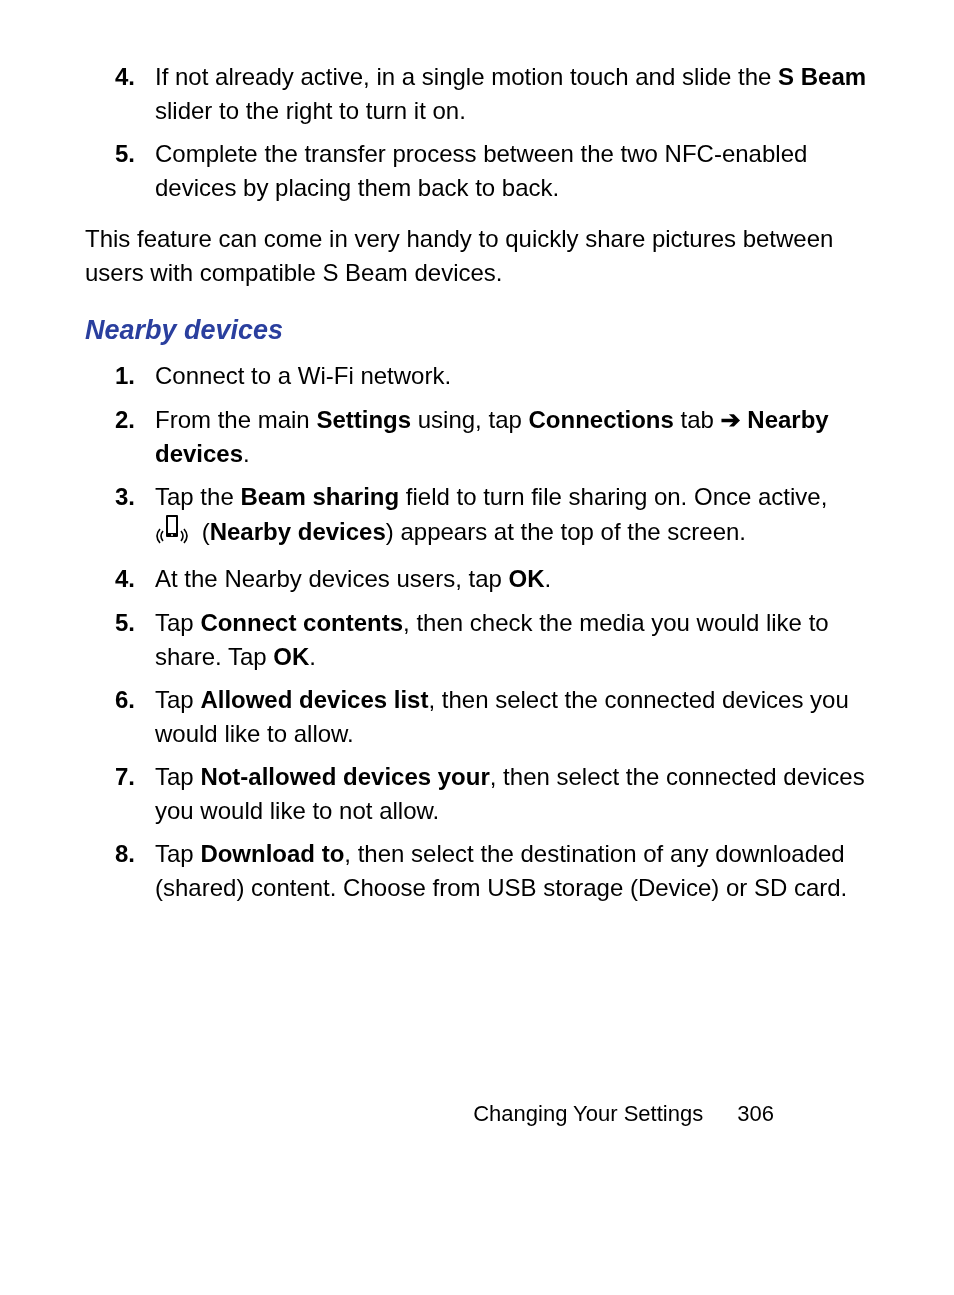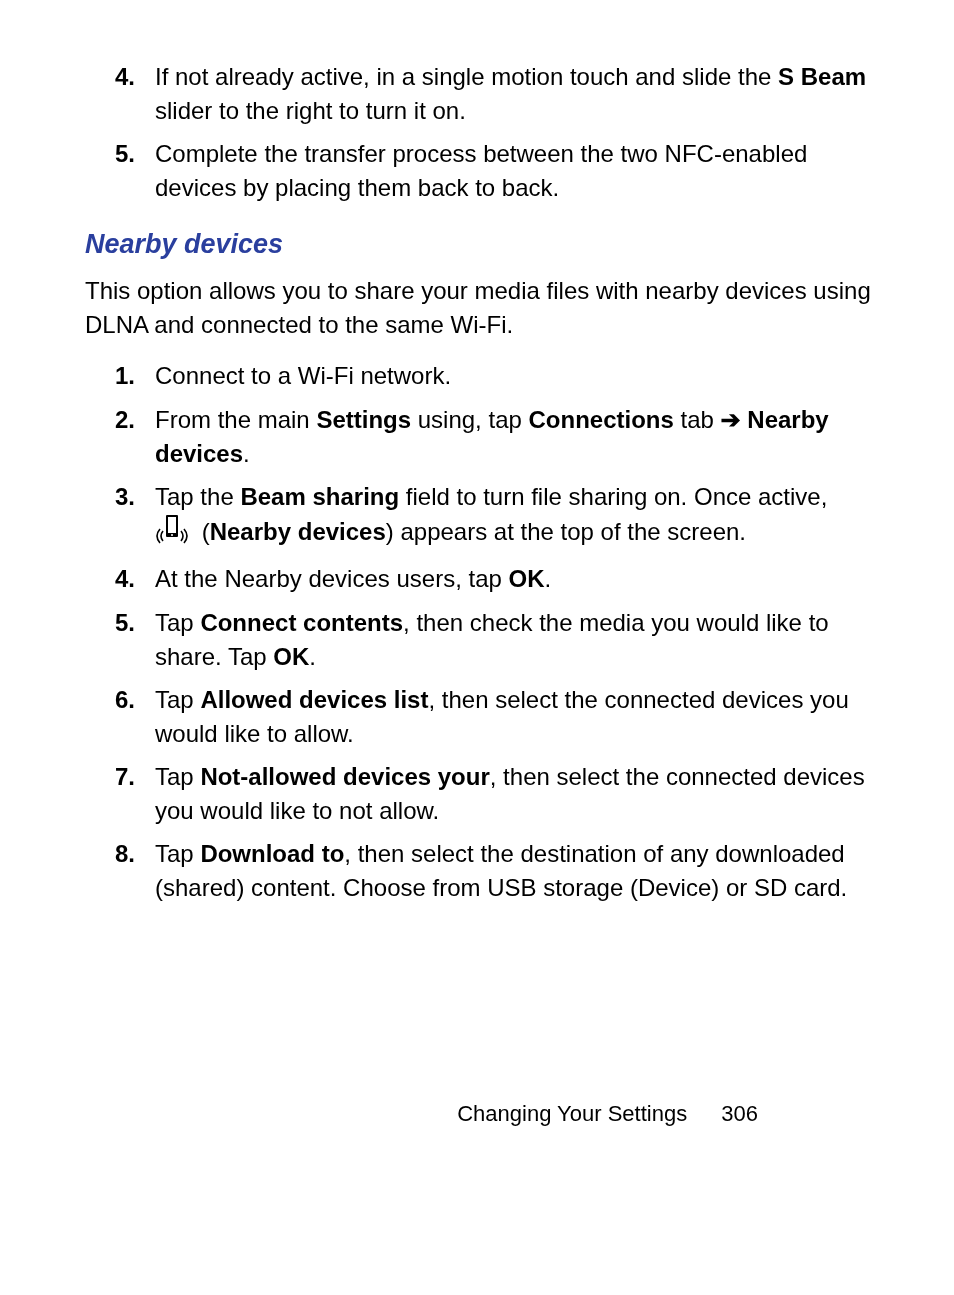--- a/index.html
+++ b/index.html
@@ -41,21 +41,21 @@
     .bold { font-weight: bold; }
     .arrow { font-weight: bold; }
     .icon-nearby {
       display: inline-block;
       vertical-align: middle;
       margin-right: 6px;
     }
     .footer {
       position: absolute;
       bottom: 110px;
-      right: 116px;
+      right: 100px;
       font-size: 22px;
     }
     .footer .page-num {
       margin-left: 28px;
     }
     .content-wrap {
       position: relative;
       min-height: 1180px;
     }
   </style>
@@ -71,24 +71,24 @@
     </div>
   </div>
 
   <div class="ol-item">
     <div class="ol-num">5.</div>
     <div class="ol-body">
       <span>Complete the transfer process between the two NFC-enabled devices by placing them back to back.</span>
     </div>
   </div>
 
+  <div class="para">This feature can come in very handy to quickly share pictures between users with compatible S Beam devices.</div>
 
   <div class="section-heading">Nearby devices</div>
 
-  <div class="para" style="margin-top:8px;">This option allows you to share your media files with nearby devices using DLNA and connected to the same Wi-Fi.</div>
 
   <div class="ol-item">
     <div class="ol-num">1.</div>
     <div class="ol-body">
       <span>Connect to a Wi-Fi network.</span>
     </div>
   </div>
 
   <div class="ol-item">
     <div class="ol-num">2.</div>

